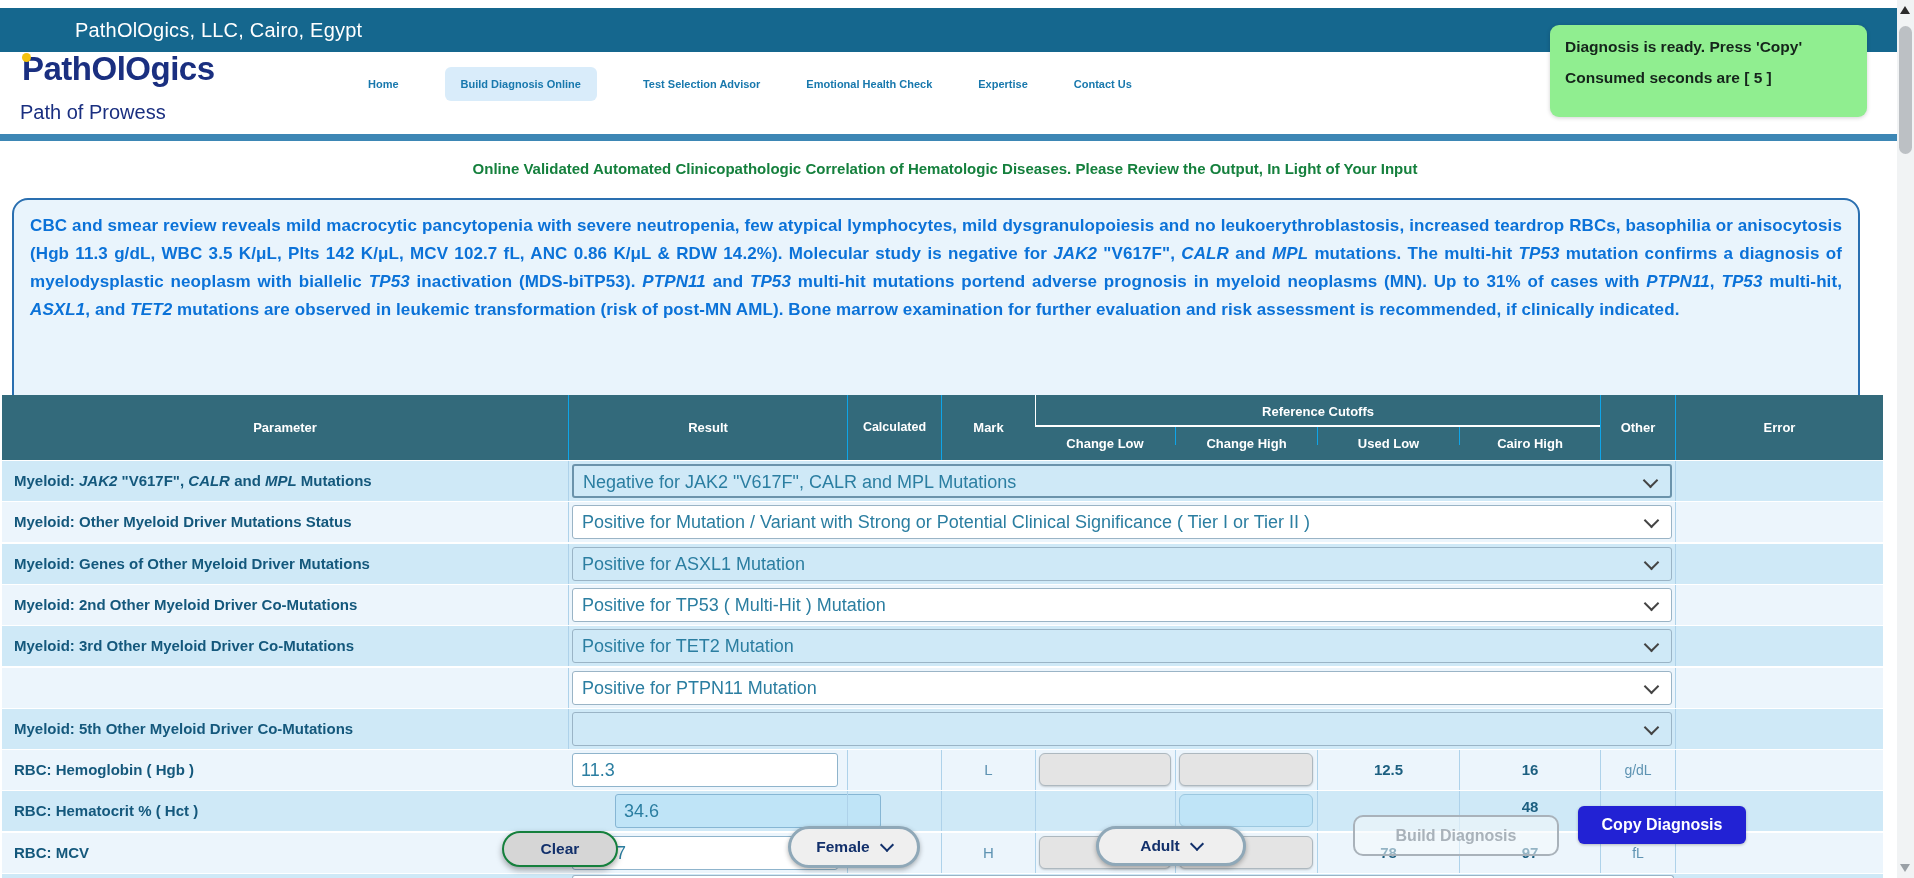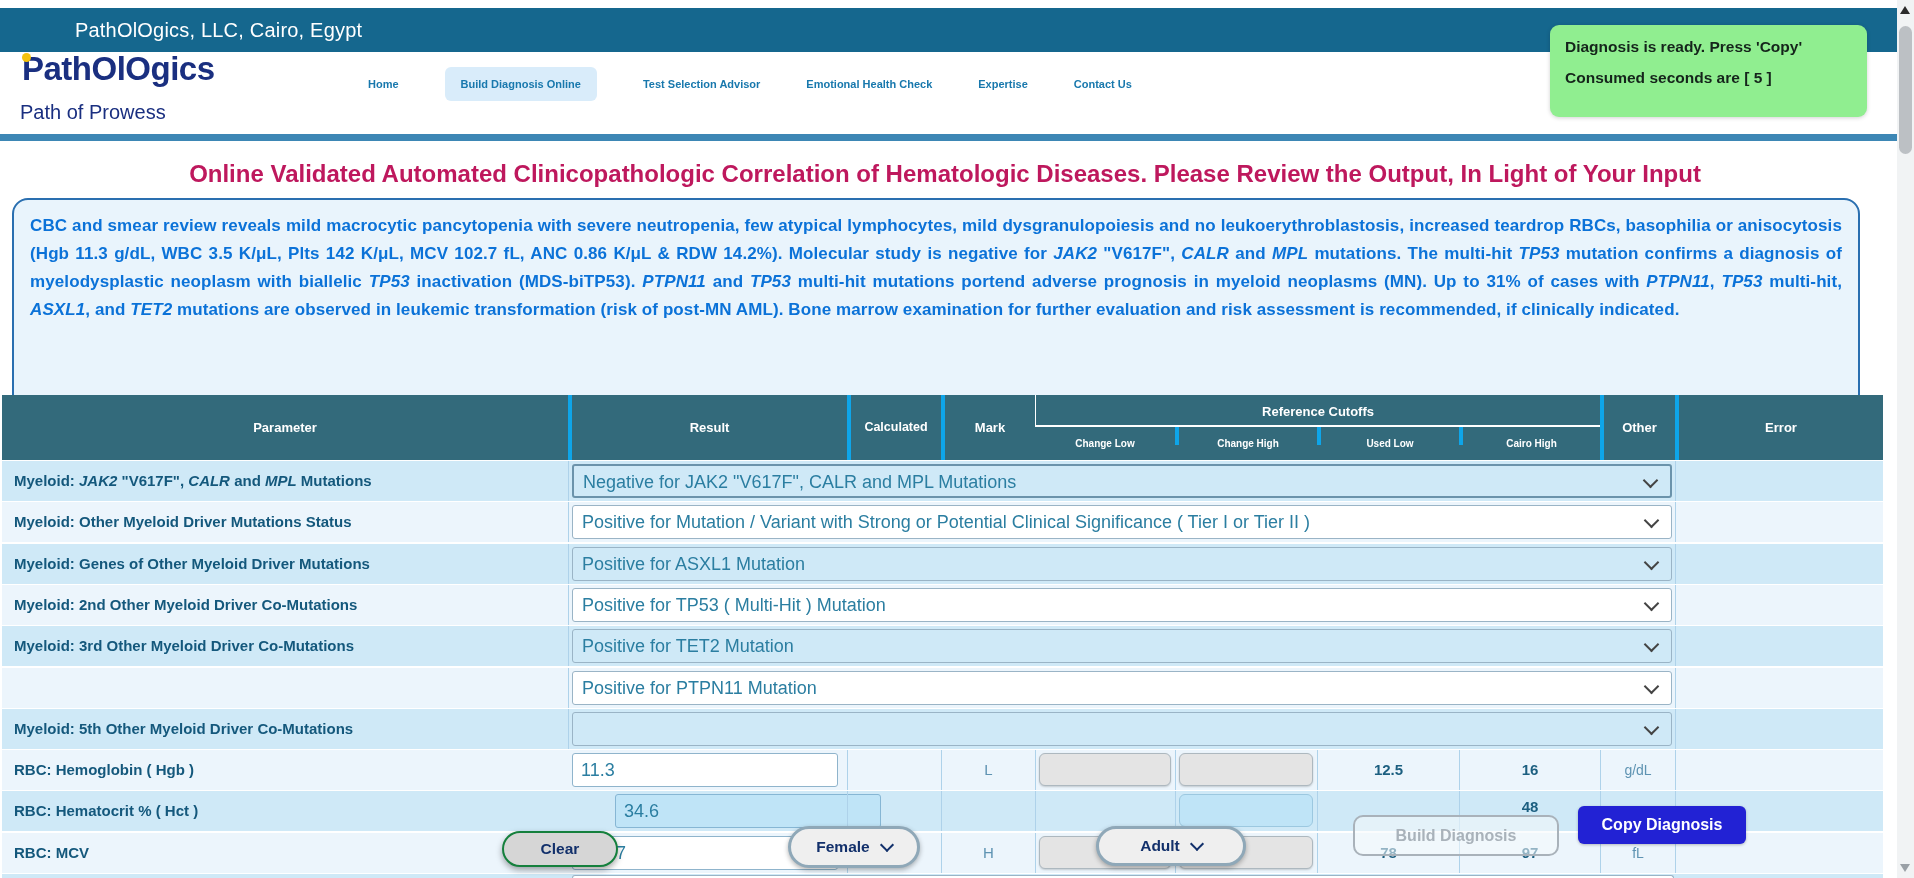--- a/index.html
+++ b/index.html
@@ -22,37 +22,37 @@
   .logo{position:absolute;left:22px;top:50px;font-size:33px;font-weight:bold;color:#1a2f80;letter-spacing:-.5px;}
   .logo-dot{position:absolute;left:22px;top:53px;width:9px;height:9px;border-radius:50%;background:#f4c20d;}
   .tagline{position:absolute;left:20px;top:101px;font-size:20px;color:#1a2f80;}
   .nav{position:absolute;left:368px;top:62px;height:44px;display:flex;align-items:center;gap:46px;}
   .nav-item{font-size:11px;font-weight:bold;color:#1878ad;white-space:nowrap;cursor:pointer;}
   .nav-item.active{background:#d9ecfa;border-radius:6px;padding:11px 16px;}
   .divider{position:absolute;left:0;top:134px;width:1897px;height:7px;background:#3d87b5;}
 
   
   .page-title{position:absolute;left:0;top:160px;width:1890px;text-align:center;
-              font-size:24px;font-weight:bold;color:#be185d;}
+              font-size:15px;font-weight:bold;color:#15803d;}
 
   
   .summary{position:absolute;left:12px;top:198px;width:1848px;height:225px;box-sizing:border-box;
            background:#e9f4fc;border:2px solid #2a6fb0;border-radius:16px;
            padding:12px 16px;overflow:hidden;}
   .summary-text{font-size:17px;font-weight:bold;color:#0b72d8;line-height:28px;
                 text-align:justify;letter-spacing:.1px;}
   .it{font-style:italic;}
 
   
   .thead{position:absolute;left:2px;top:395px;width:1881px;height:65px;background:#336a7b;}
   .hcell{position:absolute;top:0;height:65px;line-height:65px;text-align:center;color:#fff;
          font-size:13px;font-weight:bold;box-sizing:border-box;}
   .hsub{position:absolute;height:18px;line-height:33px;top:32px;text-align:center;color:#fff;
-        font-size:10px;font-weight:bold;box-sizing:border-box;}
-  .bL{border-left:4px solid #0ea5e9;}
+        font-size:13px;font-weight:bold;box-sizing:border-box;}
+  .bL{border-left:1px solid #0ea5e9;}
   .refgroup{position:absolute;left:1033px;top:0;width:565px;height:32px;line-height:34px;
             text-align:center;color:#fff;font-size:13px;font-weight:bold;
             border-left:1px solid #fff;border-bottom:2px solid #fff;box-sizing:border-box;}
 
   .trow{position:absolute;left:2px;width:1881px;height:40px;}
   .r-odd{background:#cfe9f7;}
   .r-even{background:#ecf5fc;}
   .cell{position:absolute;top:0;height:40px;box-sizing:border-box;}
   .gl{border-left:1px solid #aed2ea;}
   .lbl{line-height:40px;padding-left:12px;font-size:15px;font-weight:bold;color:#14587c;

